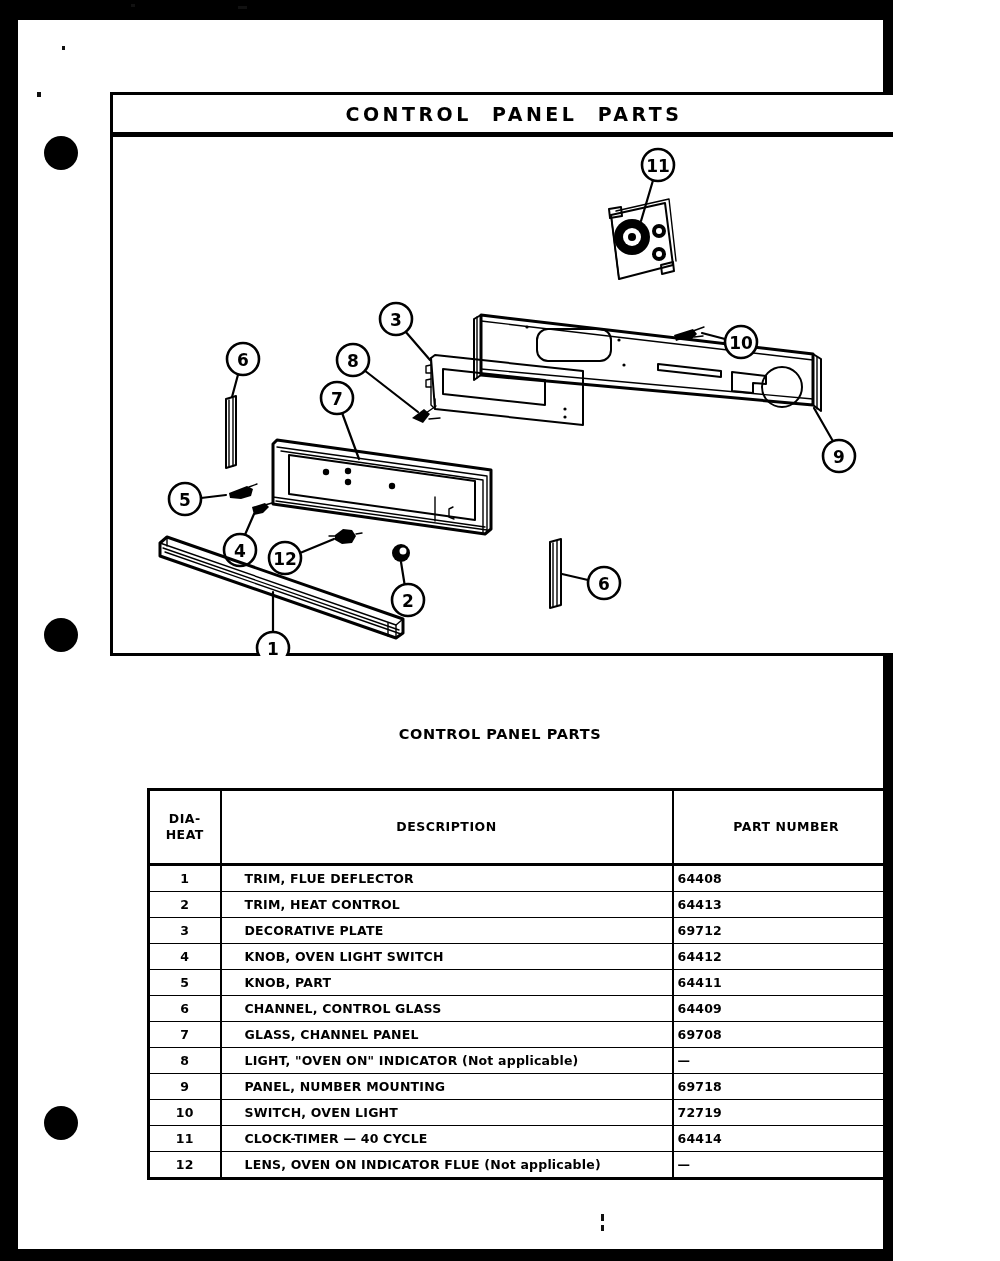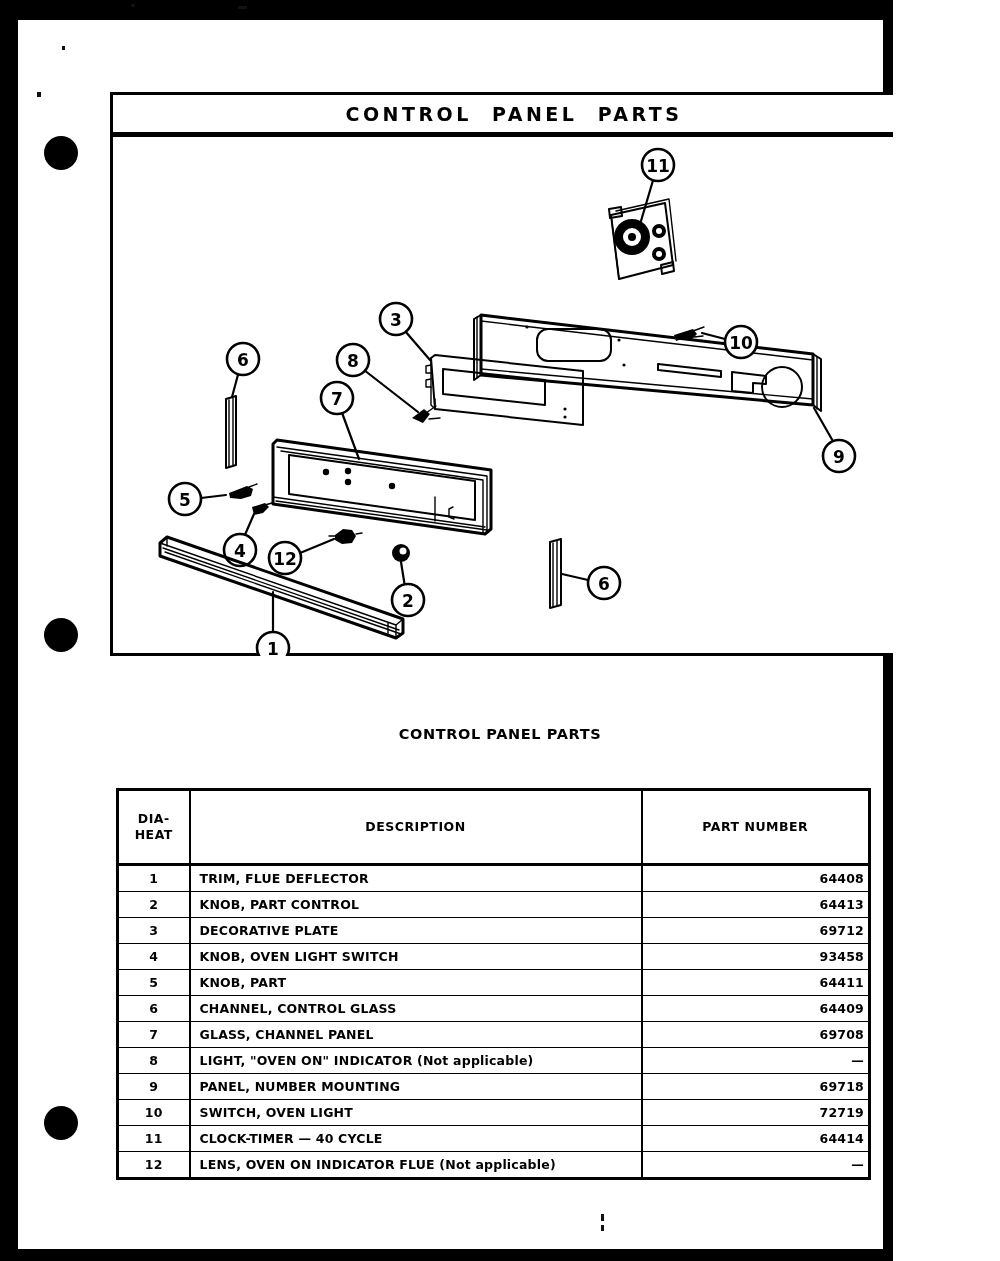--- a/index.html
+++ b/index.html
@@ -100,21 +100,21 @@
     font-family: "DejaVu Sans", sans-serif;
     font-weight: bold;
     font-size: 14.5px;
     letter-spacing: 0.6px;
     color: #000000;
   }
 
   
   #parts-table-wrap {
     position: absolute;
-    left: 116px;
+    left: 147px;
     top: 788px;
     width: 752px;
   }
   table.parts {
     border-collapse: collapse;
     width: 100%;
     table-layout: fixed;
     border: 3px solid #000000;
   }
   table.parts col.c-diagram { width: 72px; }
@@ -150,24 +150,24 @@
     letter-spacing: 0.2px;
     padding: 3px 4px;
     height: 19px;
     line-height: 1.1;
   }
   table.parts td.num {
     text-align: center;
   }
   table.parts td.desc {
     text-align: left;
-    padding-left: 9px;
+    padding-left: 23px;
   }
   table.parts td.part {
-    text-align: right;
+    text-align: left;
     margin-left: 40px;
   }
 
   
   .ln {
     fill: none;
     stroke: #000000;
     stroke-width: 2;
     stroke-linejoin: round;
     stroke-linecap: round;
@@ -463,32 +463,32 @@
         </tr>
       </thead>
       <tbody id="parts-body">
           <tr>
             <td class="num">1</td>
             <td class="desc">TRIM, FLUE DEFLECTOR</td>
             <td class="part">64408</td>
           </tr>
           <tr>
             <td class="num">2</td>
-            <td class="desc">KNOB, PART CONTROL</td>
+            <td class="desc">TRIM, HEAT CONTROL</td>
             <td class="part">64413</td>
           </tr>
           <tr>
             <td class="num">3</td>
             <td class="desc">DECORATIVE PLATE</td>
             <td class="part">69712</td>
           </tr>
           <tr>
             <td class="num">4</td>
             <td class="desc">KNOB, OVEN LIGHT SWITCH</td>
-            <td class="part">93458</td>
+            <td class="part">64412</td>
           </tr>
           <tr>
             <td class="num">5</td>
             <td class="desc">KNOB, PART</td>
             <td class="part">64411</td>
           </tr>
           <tr>
             <td class="num">6</td>
             <td class="desc">CHANNEL, CONTROL GLASS</td>
             <td class="part">64409</td>

